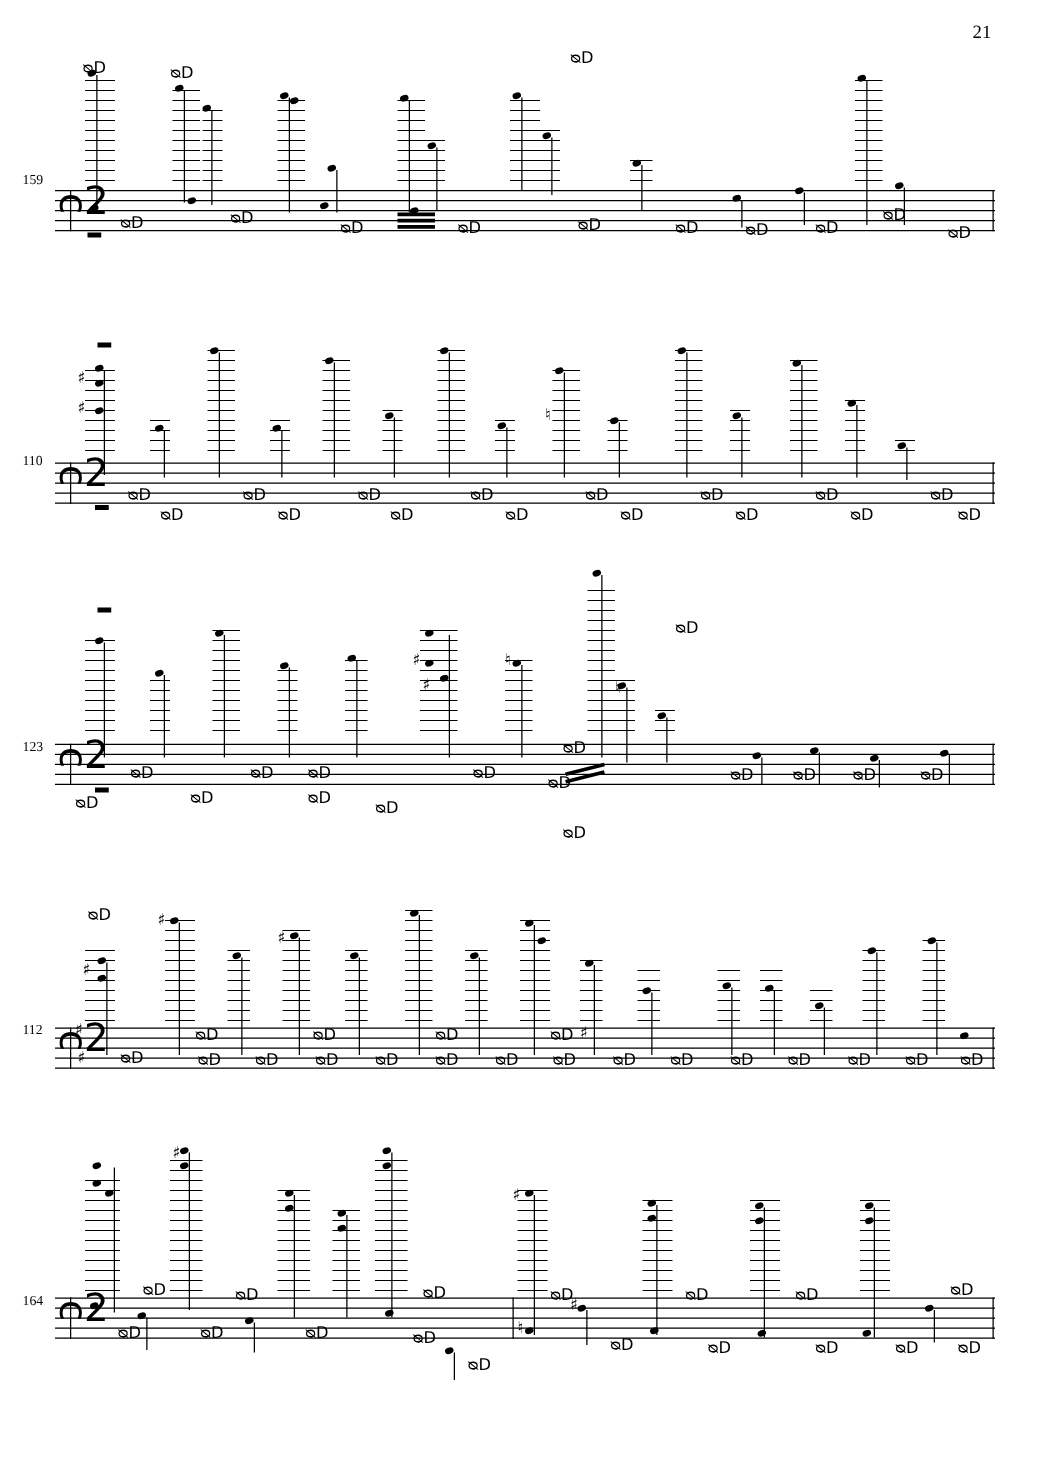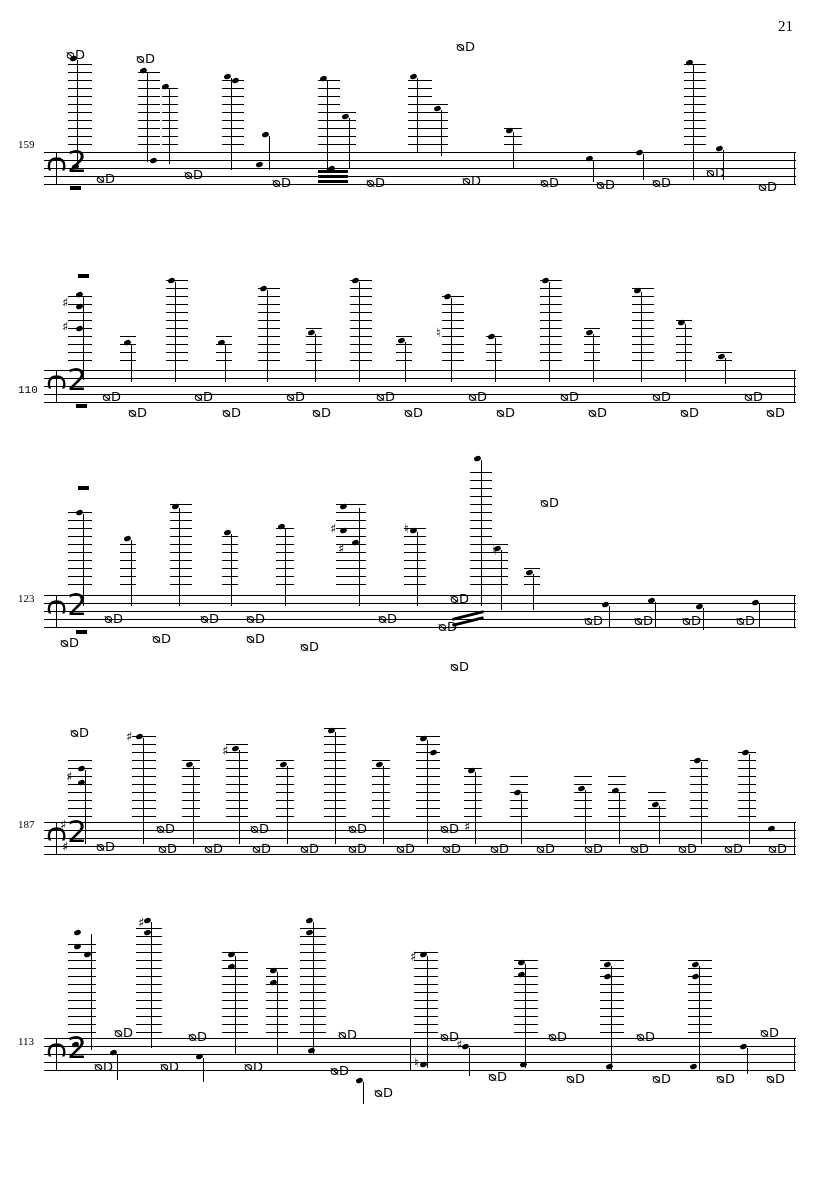--- a/index.html
+++ b/index.html
@@ -168,21 +168,21 @@
     <div class="rest-16" style="left:366px;top:176px;">ᴓD</div>
     <div class="rest-16" style="left:462px;top:174px;">ᴓD</div>
     <div class="rest-16" style="left:540px;top:176px;">ᴓD</div>
     <div class="rest-16" style="left:596px;top:178px;">ᴓD</div>
     <div class="rest-16" style="left:652px;top:176px;">ᴓD</div>
     <div class="rest-16" style="left:706px;top:166px;">ᴓD</div>
     <div class="rest-16" style="left:758px;top:180px;">ᴓD</div>
   </div>
 
   <div class="system" style="top:0px;">
-    <div class="measure-number" style="top:384px;font-family:Liberation Mono, monospace;">110</div>
+    <div class="measure-number" style="top:363px;">110</div>
 
     <div class="staff" style="top:370px;">
       <div class="line"></div>
       <div class="line"></div>
       <div class="line"></div>
       <div class="line"></div>
       <div class="line"></div>
     </div>
     <div class="clef" style="left:46px;top:364px;">ᴒ2</div>
     <div class="barline" style="left:56px;top:370px;height:33px;"></div>
@@ -341,21 +341,21 @@
     <div class="rest-16" style="left:736px;top:614px;">ᴓD</div>
     <div class="rest-16" style="left:60px;top:636px;">ᴓD</div>
     <div class="rest-16" style="left:152px;top:632px;">ᴓD</div>
     <div class="rest-16" style="left:246px;top:632px;">ᴓD</div>
     <div class="rest-16" style="left:300px;top:640px;">ᴓD</div>
     <div class="rest-16" style="left:438px;top:620px;">ᴓD</div>
     <div class="rest-16" style="left:450px;top:660px;">ᴓD</div>
   </div>
 
   <div class="system" style="top:0px;">
-    <div class="measure-number" style="top:818px;">187</div>
+    <div class="measure-number" style="top:818px;">112</div>
 
     <div class="staff" style="top:822px;">
       <div class="line"></div>
       <div class="line"></div>
       <div class="line"></div>
       <div class="line"></div>
       <div class="line"></div>
     </div>
     <div class="clef" style="left:46px;top:816px;">ᴒ2</div>
     <div class="barline" style="left:56px;top:822px;height:33px;"></div>
@@ -435,21 +435,21 @@
     <div class="rest-16" style="left:490px;top:842px;">ᴓD</div>
     <div class="rest-16" style="left:536px;top:842px;">ᴓD</div>
     <div class="rest-16" style="left:584px;top:842px;">ᴓD</div>
     <div class="rest-16" style="left:630px;top:842px;">ᴓD</div>
     <div class="rest-16" style="left:678px;top:842px;">ᴓD</div>
     <div class="rest-16" style="left:724px;top:842px;">ᴓD</div>
     <div class="rest-16" style="left:768px;top:842px;">ᴓD</div>
   </div>
 
   <div class="system" style="top:0px;">
-    <div class="measure-number" style="top:1035px;">113</div>
+    <div class="measure-number" style="top:1035px;">164</div>
 
     <div class="staff" style="top:1038px;">
       <div class="line"></div>
       <div class="line"></div>
       <div class="line"></div>
       <div class="line"></div>
       <div class="line"></div>
     </div>
     <div class="clef" style="left:46px;top:1032px;">ᴒ2</div>
     <div class="barline" style="left:56px;top:1038px;height:33px;"></div>

